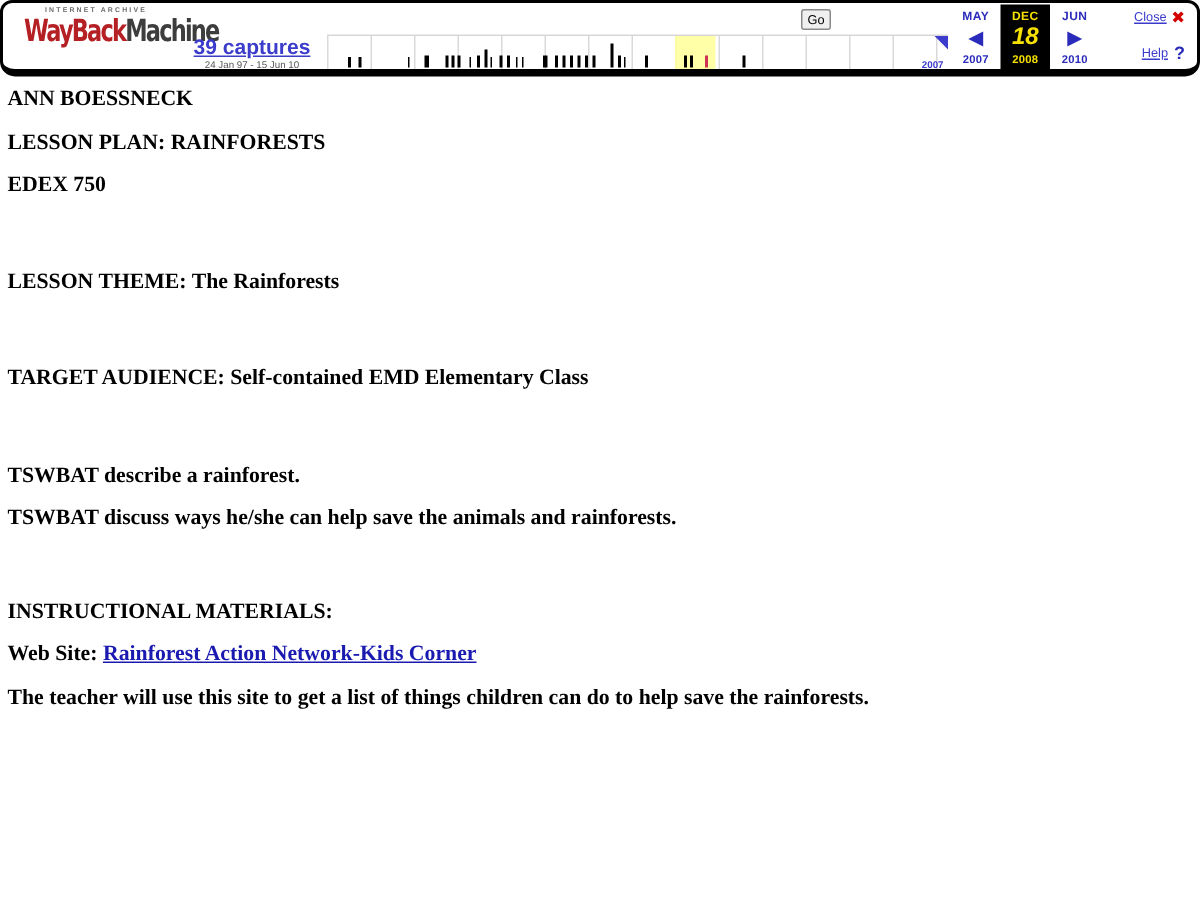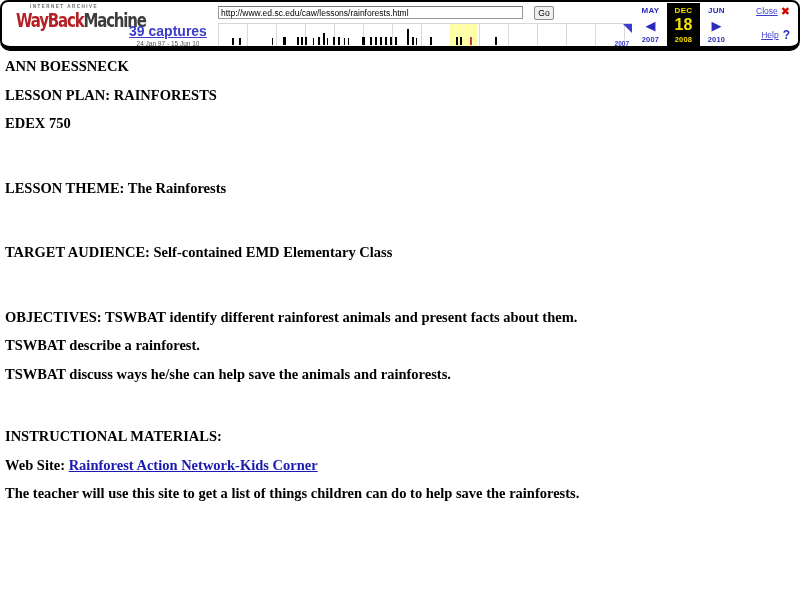--- a/index.html
+++ b/index.html
@@ -209,20 +209,21 @@
   .dt-col.cur .dt-mon { color: #f5e000; }
   .dt-mid {
     display: block;
     height: 20px;
     line-height: 20px;
   }
   .dt-day {
     font-size: 16px;
     font-weight: bold;
     color: #f5e000;
+    font-style: italic;
   }
   .dt-arrow {
     font-size: 13px;
     color: #2b2bbb;
     line-height: 20px;
     cursor: pointer;
   }
   .dt-yr {
     display: block;
     font-size: 7.5px;
@@ -299,21 +300,20 @@
       <span class="wm-logo-sup">INTERNET ARCHIVE</span>
       <span class="wm-logo-word"><span class="wb">WayBack</span><span class="mc">Machine</span></span>
     </div>
 
     <div class="wm-captures">
       <a href="#">39 captures</a>
       <div class="wm-capture-range">24 Jan 97 - 15 Jun 10</div>
     </div>
 
     <div class="wm-urlbar">
-      <input class="wm-url-input" type="text" value="http://www.ed.sc.edu/caw/lessons/rainforests.html" style="">
       <button class="wm-go">Go</button>
     </div>
 
     <div class="wm-timeline">
       <div class="tl-year-sep" style="left:0px"></div>
       <div class="tl-year-sep" style="left:29px"></div>
       <div class="tl-year-sep" style="left=58px;left:58px"></div>
       <div class="tl-year-sep" style="left:87px"></div>
       <div class="tl-year-sep" style="left:116px"></div>
       <div class="tl-year-sep" style="left:145px"></div>
@@ -395,21 +395,20 @@
 <div id="page">
 
   <p>ANN BOESSNECK</p>
   <p>LESSON PLAN: RAINFORESTS</p>
   <p class="gap-xl">EDEX 750</p>
 
   <p class="gap-xl">LESSON THEME: The Rainforests</p>
 
   <p class="gap-xl">TARGET AUDIENCE: Self-contained EMD Elementary Class</p>
 
-  <p>OBJECTIVES: TSWBAT identify different rainforest animals and present facts about them.</p>
   <p>TSWBAT describe a rainforest.</p>
   <p class="gap-lg">TSWBAT discuss ways he/she can help save the animals and rainforests.</p>
 
   <p>INSTRUCTIONAL MATERIALS:</p>
   <p><span>Web Site: </span><a class="body-link" href="#">Rainforest Action Network-Kids Corner</a></p>
   <p>The teacher will use this site to get a list of things children can do to help save the rainforests.</p>
 
 </div>
 
 </body></html>

